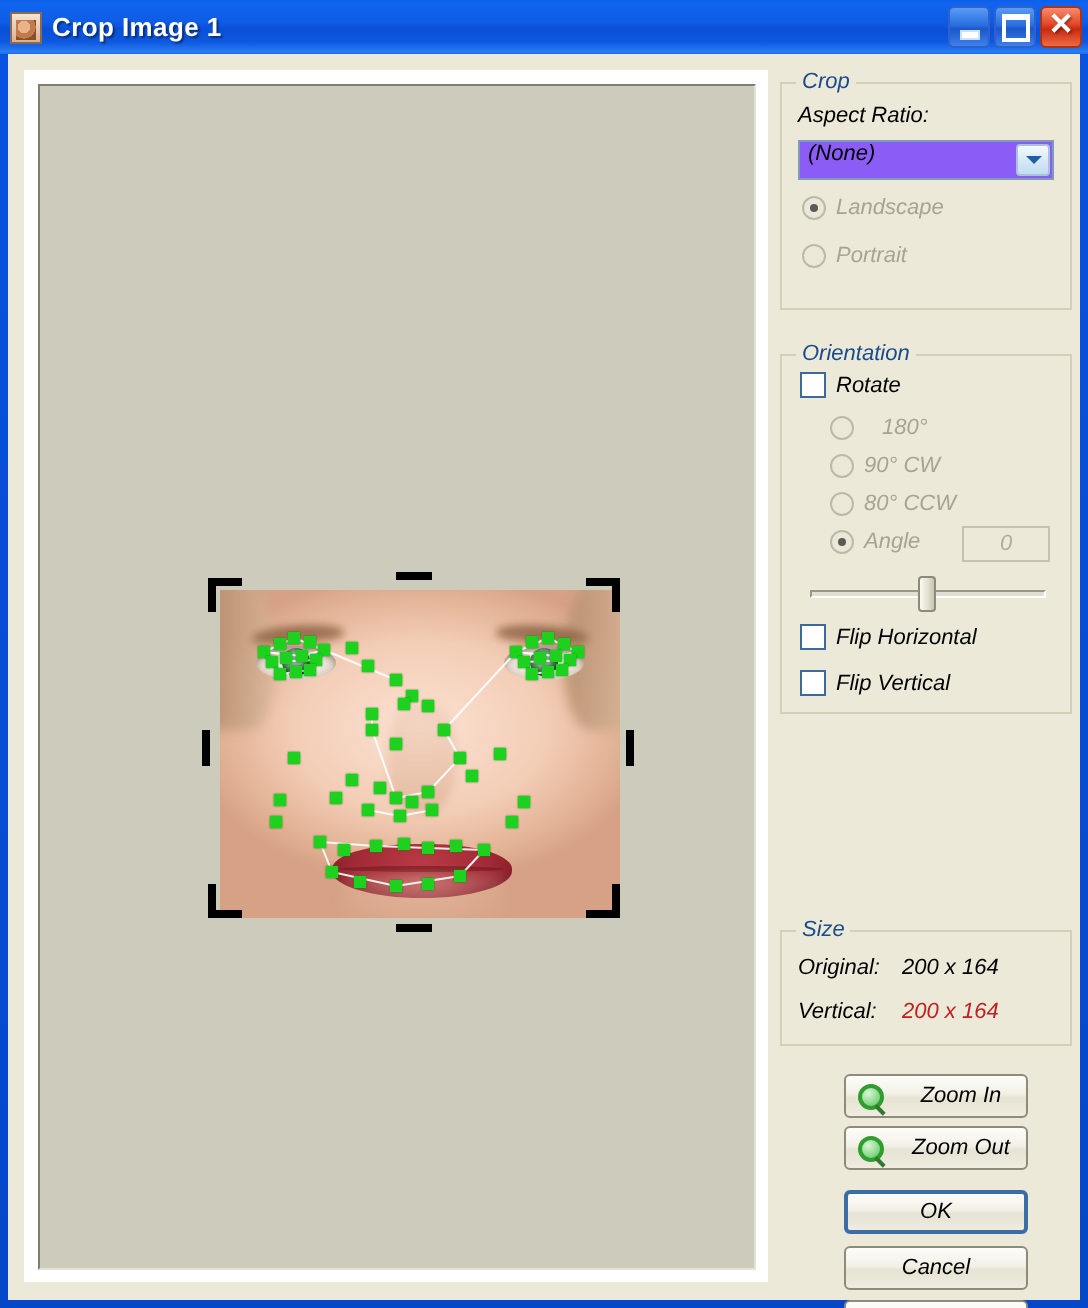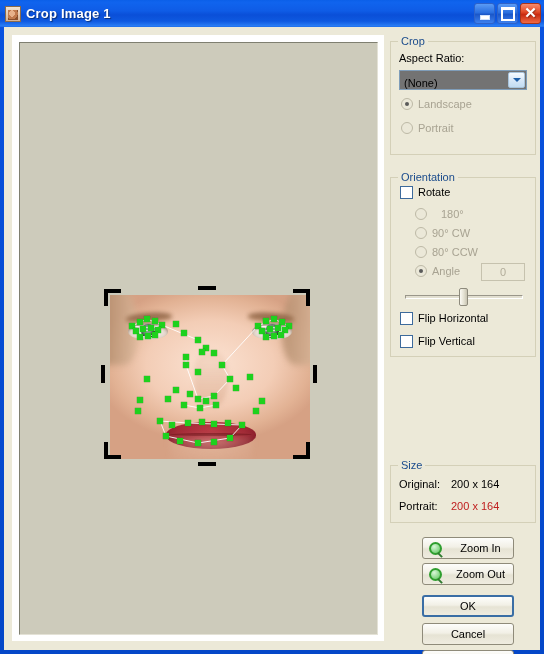--- a/index.html
+++ b/index.html
@@ -156,56 +156,56 @@
   .dot {
     position: absolute; width: 6px; height: 6px; background: #1ed11e;
     box-shadow: 0 0 1px #0a8a0a;
   }
 
   
   .handle { position: absolute; background: #000000; }
 
   
   .right {
-    position: absolute; left: 386px; top: 6px; width: 142px; height: 612px;
+    position: absolute; left: 386px; top: 6px; width: 142px; height: 612px; font-style: italic;
   }
   .group {
     position: absolute; left: 0; width: 146px;
     border: 1px solid #d4d0b8;
     background: transparent;
   }
   .group > .glabel {
     position: absolute; left: 7px; top: -7px;
     background: #ece9d8; padding: 0 3px;
     color: #1a4b8c; font-size: 11px;
   }
   .lbl { color: #000000; font-size: 11px; }
   .lbl.dis { color: #a8a392; }
 
   
   .combo {
     position: absolute; height: 20px;
-    background: #737373;
+    background: #8b5cf6;
     border: 1px solid #7f9db9;
-    display: flex; align-items: flex-end;
+    display: flex; align-items: flex-start;
   }
   .combo .val { padding-left: 4px; font-size: 11px; color: #000; }
   .combo .arrow {
     position: absolute; right: 1px; top: 1px; width: 17px; height: 16px;
     background: linear-gradient(to bottom, #f6fbff 0%, #d8e8f8 50%, #c2dcf2 100%);
     border: 1px solid #a8c4dc; border-radius: 2px;
     display: flex; align-items: center; justify-content: center;
   }
   .combo .arrow .chev {
     width: 0; height: 0; border-left: 4px solid transparent;
     border-right: 4px solid transparent; border-top: 4px solid #1e5fa8;
   }
 
   
-  .radio, .chk { position: absolute; display: flex; align-items: flex-start; gap: 5px; }
+  .radio, .chk { position: absolute; display: flex; align-items: flex-end; gap: 5px; }
   .radio .mark {
     width: 12px; height: 12px; border-radius: 50%;
     background: #fff; border: 1px solid #7f9db9; position: relative; flex: 0 0 auto;
   }
   .radio.dis .mark { background: #ebe8d8; border-color: #bdb9a6; }
   .radio .mark.on::after {
     content: ""; position: absolute; left: 3px; top: 3px;
     width: 4px; height: 4px; border-radius: 50%; background: #5a5a5a;
   }
   .chk .box {
@@ -467,21 +467,21 @@
           <span class="box"></span>
           <span class="lbl">Flip Vertical</span>
         </div>
       </div>
 
 
       <div class="group" style="top:432px; height:58px;">
         <span class="glabel">Size</span>
         <span class="sizeval lbl" style="left:8px; top:12px;">Original:</span>
         <span class="sizeval" style="left:60px; top:12px; color:#000;">200 x 164</span>
-        <span class="sizeval lbl" style="left:8px; top:34px;">Portrait:</span>
+        <span class="sizeval lbl" style="left:8px; top:34px;">Vertical:</span>
         <span class="sizeval" style="left:60px; top:34px; color:#c02020;">200 x 164</span>
       </div>
 
       <div class="btn icon-btn" style="left:32px; top:504px;">
         <span class="mag"></span>
         <span class="cap">Zoom In</span>
       </div>
       <div class="btn icon-btn" style="left:32px; top:530px;">
         <span class="mag"></span>
         <span class="cap">Zoom Out</span>

